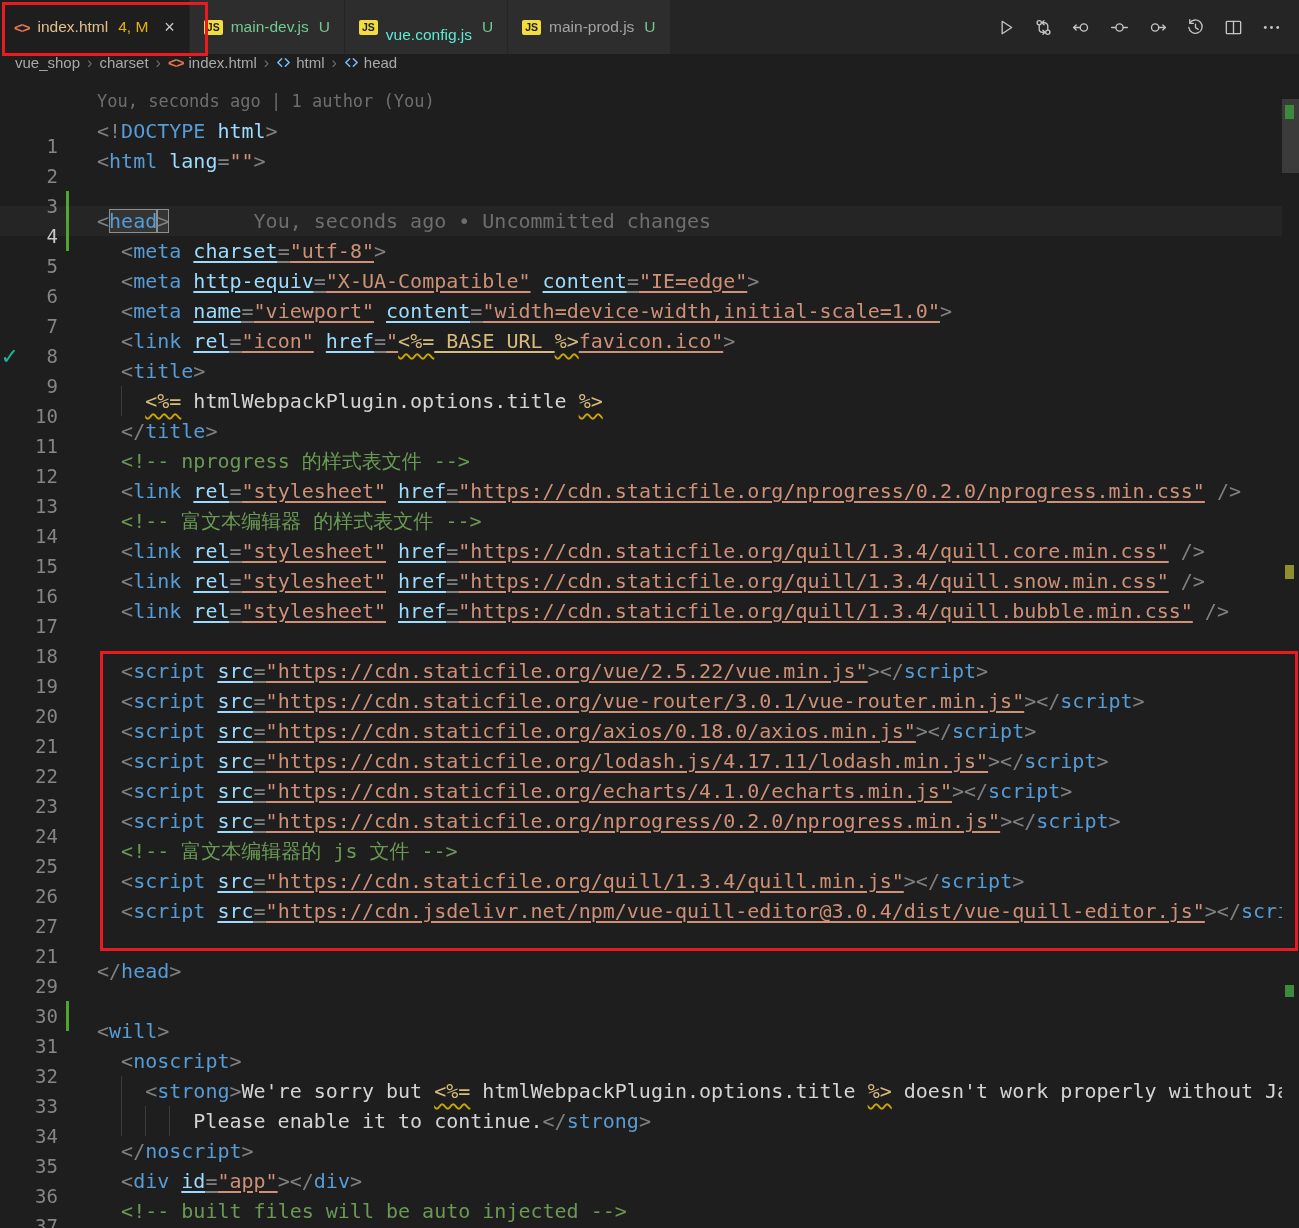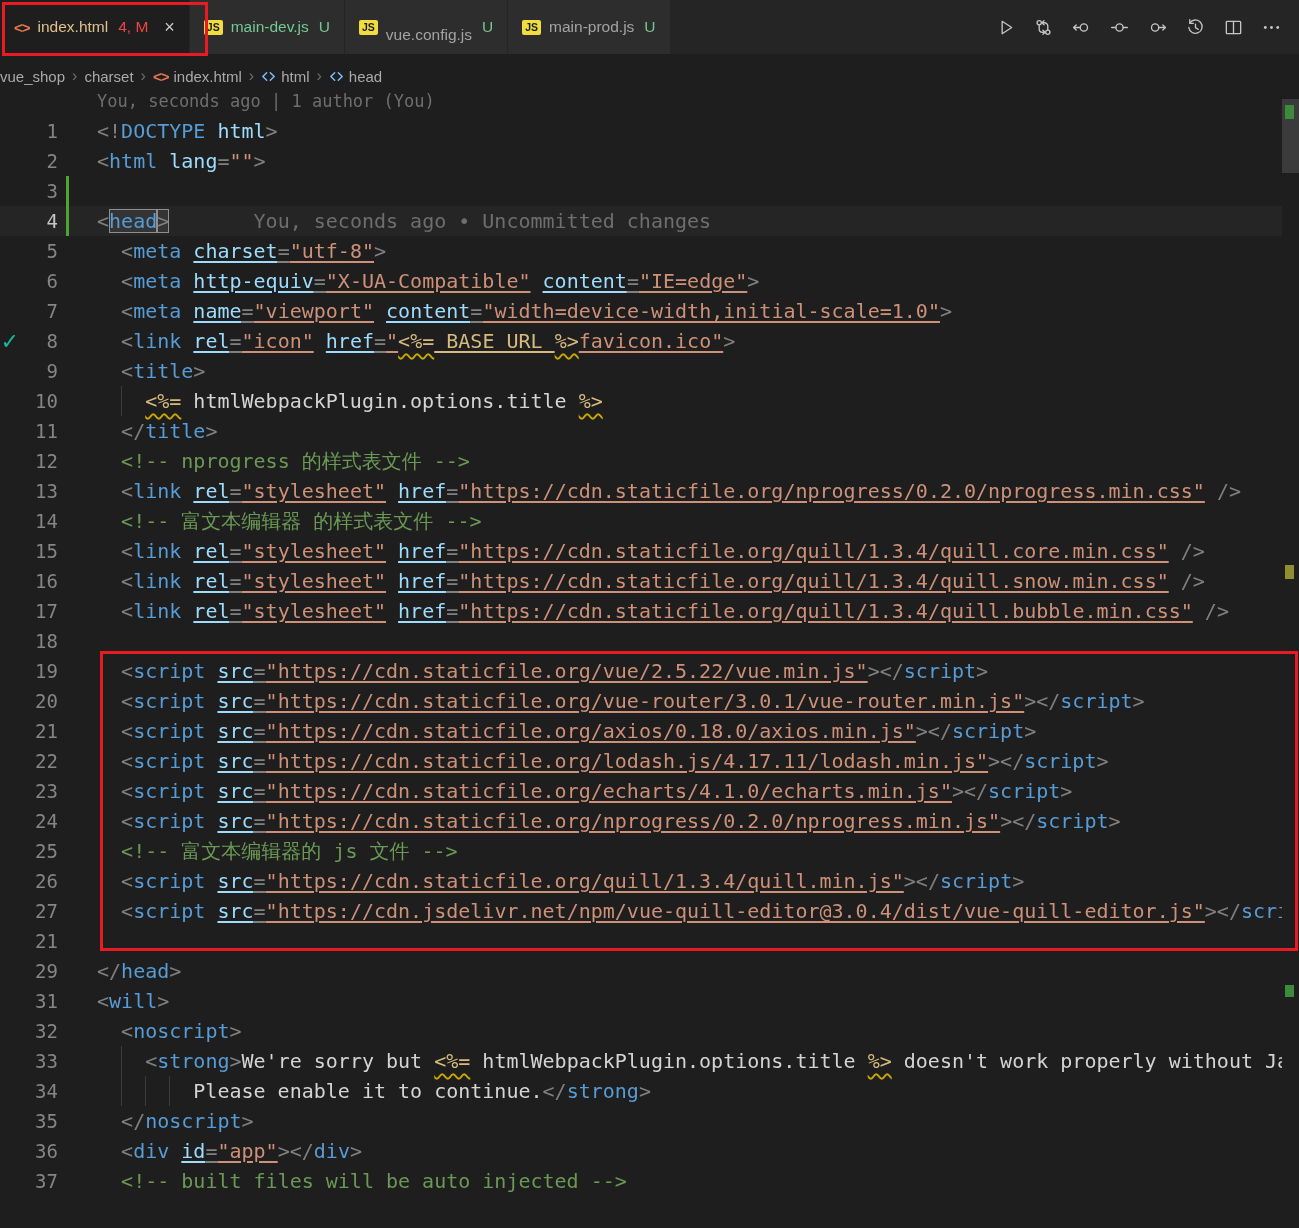--- a/index.html
+++ b/index.html
@@ -14,29 +14,29 @@
   .tab.active{background:#1e1e1e;}
   .fic-html{font-weight:bold;font-size:15px;letter-spacing:-1px;}
   .fic-js{color:#1e1e1e;font-weight:bold;font-size:10.5px;padding:1.5px 3px;border-radius:2px;
           font-family:"Liberation Sans",sans-serif;}
   .tbadge{margin-left:2px;}
   .tclose{color:#cccccc;font-size:18px;margin-left:8px;}
   .tb-actions{margin-left:auto;display:flex;align-items:center;gap:11px;padding-right:14px;}
   .aicon{width:27px;height:27px;display:flex;align-items:center;justify-content:center;cursor:pointer;}
 
   
-  .breadcrumb{position:absolute;top:54px;left:0;right:0;height:31px;display:flex;align-items:flex-end;
-              gap:4px;font-family:"Liberation Sans",sans-serif;font-size:15px;
+  .breadcrumb{position:absolute;top:54px;left:0;right:0;height:31px;display:flex;align-items:flex-start;
+              padding-left:15px;gap:4px;font-family:"Liberation Sans",sans-serif;font-size:15px;
               color:#a9a9a9;background:#1e1e1e;}
   .bc-item{display:flex;align-items:center;gap:5px;cursor:pointer;}
   .bc-sep{color:#6e6e6e;margin:0 3px;font-size:16px;}
 
   
   .editor{position:absolute;top:85px;left:0;right:0;bottom:0;overflow:hidden;padding-top:1px;}
-  .row{height:30px;display:flex;position:relative;}
+  .row{height:30px;display:flex;position:relative;align-items:center;}
   .row.cur{background:rgba(255,255,255,0.035);}
   .gut{width:97px;flex:none;position:relative;}
   .num{position:absolute;right:39px;line-height:30px;font-size:19px;color:#858585;}
   .cur .num{color:#c6c6c6;}
   .cbar{position:absolute;left:66px;top:0;width:3px;height:30px;}
   .chk{position:absolute;left:2px;top:0;line-height:30px;font-size:25px;font-weight:bold;}
   .code{flex:1;position:relative;white-space:pre;line-height:30px;font-size:20px;}
   .lens .code{font-size:17px;}
   .guide{position:absolute;top:0;width:1px;height:30px;background:#3b3b3b;}
 
@@ -66,31 +66,31 @@
 </head>
 <body>
 
 <div class="app">
 
   <div class="tabbar">
     <div id="tabs">
         <div class="tab active">
           <span class="fic-html" style="color: rgb(232, 120, 79);">&lt;&gt;</span>
           <span class="tlabel" style="color: rgb(226, 192, 141);">index.html</span>
-          <span class="tbadge" style="color: #ef4444;">4, M</span>
+          <span class="tbadge" style="color: #eab308;">4, M</span>
           <span class="tclose">×</span>
         </div>
         <div class="tab">
           <span class="fic-js" style="background: rgb(241, 221, 63);">JS</span>
           <span class="tlabel" style="color: rgb(115, 201, 145);">main-dev.js</span>
           <span class="tbadge" style="color: rgb(115, 201, 145);">U</span>
         </div>
         <div class="tab">
           <span class="fic-js" style="background: rgb(241, 221, 63);">JS</span>
-          <span class="tlabel" style="color: #a3a3a3; margin-top: 16px;">vue.config.js</span>
+          <span class="tlabel" style="color: #5eead4; margin-top: 16px;">vue.config.js</span>
           <span class="tbadge" style="color: rgb(115, 201, 145);">U</span>
         </div>
         <div class="tab">
           <span class="fic-js" style="background: rgb(241, 221, 63);">JS</span>
           <span class="tlabel" style="color: #a3a3a3;">main-prod.js</span>
           <span class="tbadge" style="color: rgb(115, 201, 145);">U</span>
         </div>
       </div>
     <div class="tb-actions" id="tbActions">
         <span class="aicon">
@@ -363,20 +363,27 @@
         <div class="code"></div>
       </div>
       <div class="row">
         <div class="gut">
           <span class="num">29</span>
         </div>
         <div class="code"><span class="k-p">&lt;/</span><span class="k-t">head</span><span class="k-p">&gt;</span></div>
       </div>
       <div class="row">
         <div class="gut">
+          <span class="num">30</span>
+          <div class="cbar" style="background: rgb(79, 163, 47);"></div>
+        </div>
+        <div class="code"></div>
+      </div>
+      <div class="row">
+        <div class="gut">
           <span class="num">31</span>
         </div>
         <div class="code"><span class="k-p">&lt;</span><span class="k-t">will</span><span class="k-p">&gt;</span></div>
       </div>
       <div class="row">
         <div class="gut">
           <span class="num">32</span>
         </div>
         <div class="code"><span class="k-x">  </span><span class="k-p">&lt;</span><span class="k-t">noscript</span><span class="k-p">&gt;</span></div>
       </div>

